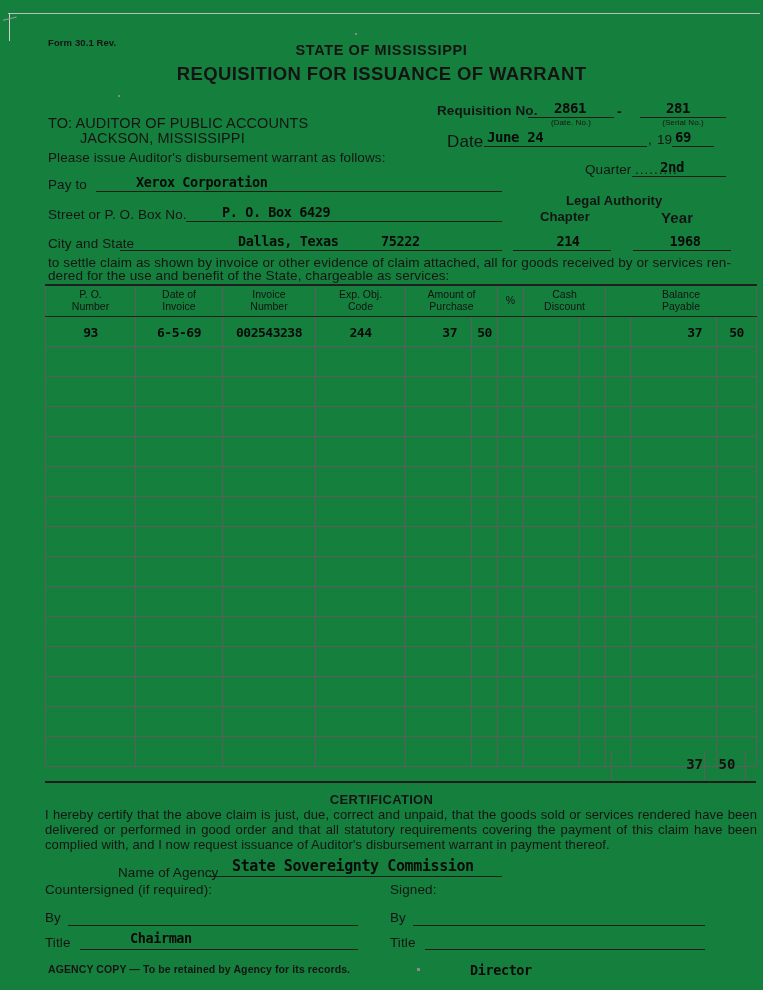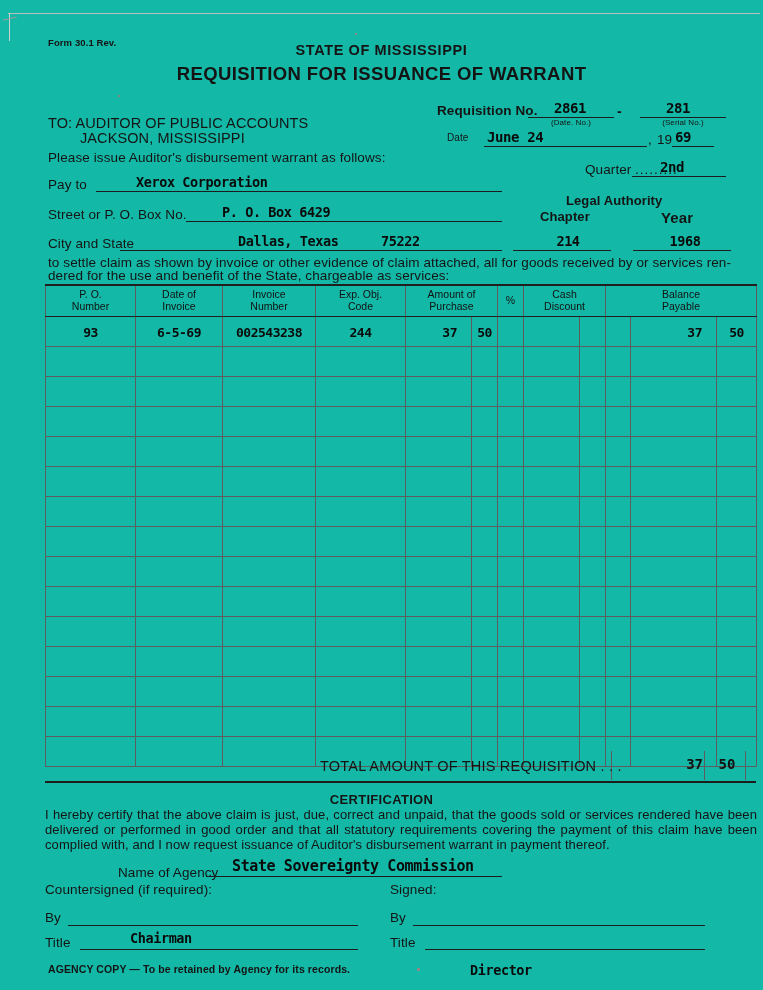--- a/index.html
+++ b/index.html
@@ -15,21 +15,21 @@
     color: #111111;
     overflow: hidden;
   }
 
   
   #page {
     position: absolute;
     left: 0; top: 0;
     width: 763px;
     height: 990px;
-    background: #14b8a6;
+    background: #15803d;
   }
   
   .scan-edge-top {
     position: absolute;
     left: 8px; top: 13px;
     width: 752px; height: 1px;
     background: #bdbdbd;
   }
   .scan-edge-left {
     position: absolute;
@@ -108,21 +108,21 @@
   .req-rule-1 {
     left: 528px; top: 117px; width: 86px; height: 1px; background: #1c1c1c;
   }
   .req-rule-2 {
     left: 640px; top: 117px; width: 86px; height: 1px; background: #1c1c1c;
   }
   #req-dept-cap { left: 528px; top: 118px; width: 86px; text-align: center; font-size: 8px; }
   #req-serial-cap { left: 640px; top: 118px; width: 86px; text-align: center; font-size: 8px; }
 
   
-  #date-label { left: 447px; top: 132px; font-size: 10px; }
+  #date-label { left: 447px; top: 132px; font-size: 17px; }
   #date-val { left: 487px; top: 129px; font-size: 14px; }
   .date-rule { left: 484px; top: 146px; width: 163px; height: 1px; background: #1c1c1c; }
   #date-comma { left: 648px; top: 132px; font-size: 13.5px; }
   #date-19 { left: 657px; top: 132px; font-size: 13.5px; }
   #date-year { left: 675px; top: 129px; font-size: 14px; }
   .year-rule { left: 672px; top: 146px; width: 42px; height: 1px; background: #1c1c1c; }
 
   
   #q-label { left: 585px; top: 162px; font-size: 13.5px; }
   #q-dots { left: 635px; top: 162px; font-size: 13.5px; letter-spacing: 1px; }
@@ -598,21 +598,20 @@
           </tr>
         </tbody>
     </table>
   </div>
 
   <div id="total-wrap">
     <div id="total-box"></div>
     <div class="total-vline" style="left:566px;"></div>
     <div class="total-vline" style="left:659px;"></div>
     <div class="total-vline" style="left:700px;"></div>
-    <div id="total-label" class="printed">TOTAL AMOUNT OF THIS REQUISITION . . .</div>
     <div id="total-amt">37</div>
     <div id="total-cents">50</div>
   </div>
 
   <div class="abs printed" id="cert-title">CERTIFICATION</div>
   <div class="abs printed" id="cert-p">I hereby certify that the above claim is just, due, correct and unpaid, that the goods sold or services rendered have been delivered or performed in good order and that all statutory requirements covering the payment of this claim have been complied with, and I now request issuance of Auditor's disbursement warrant in payment thereof.</div>
 
   <div class="abs printed" id="agency-label">Name of Agency</div>
   <div class="abs typed" id="agency-val">State Sovereignty Commission</div>
   <div class="abs agency-rule"></div>

